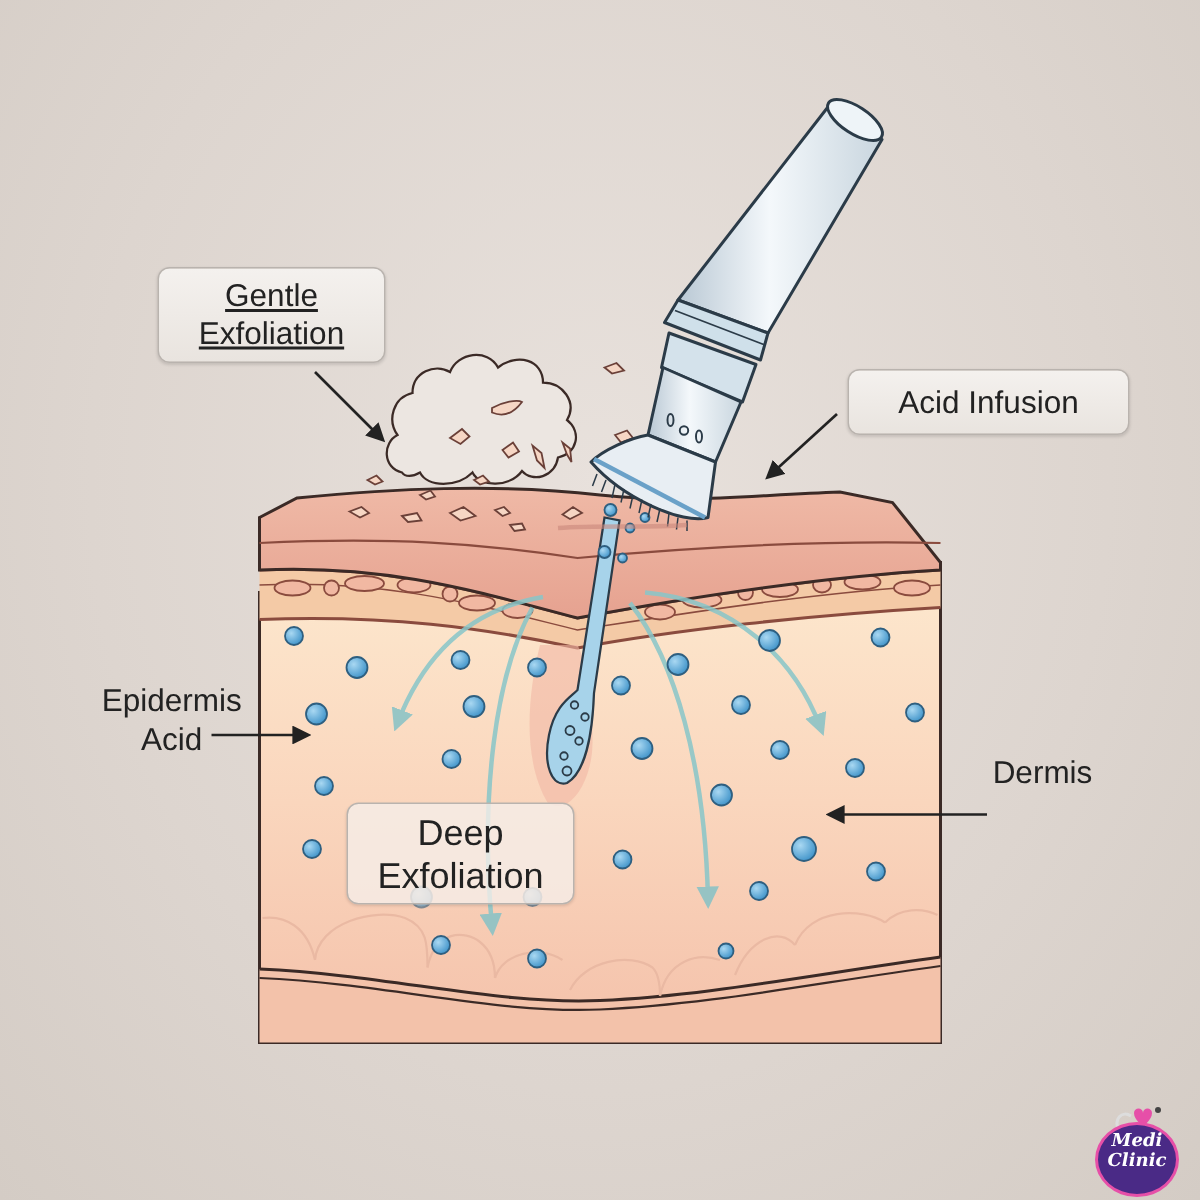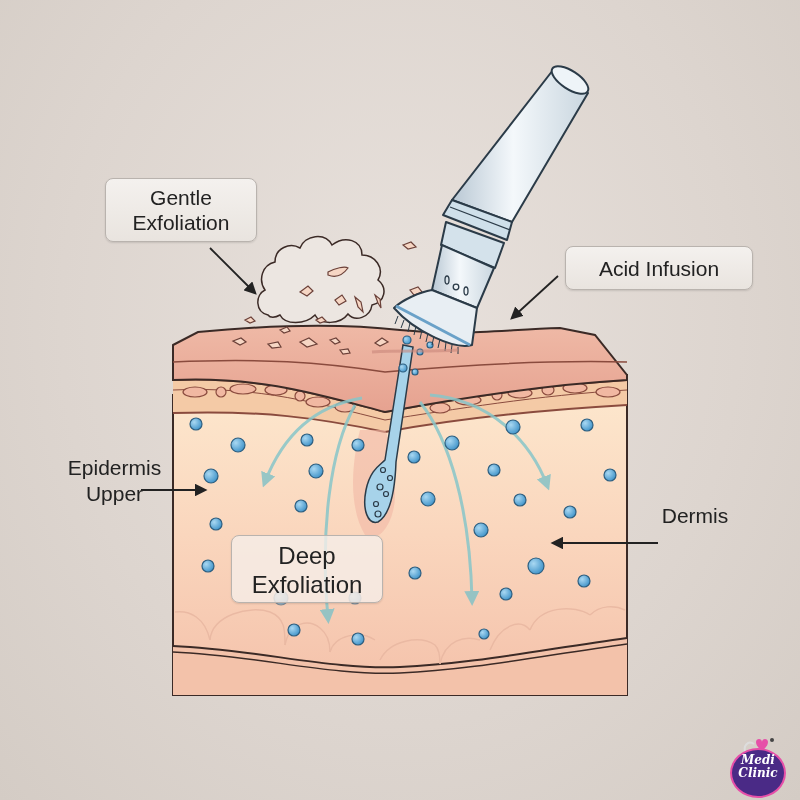--- a/index.html
+++ b/index.html
@@ -20,21 +20,21 @@
     box-shadow: 0 1px 2px rgba(0,0,0,0.12);
     line-height:1.2;
   }
   .label-free {
     position:absolute;
     color:#222;
     text-align:center;
     line-height:1.25;
   }
   .line { display:block; }
-  #lbl-gentle { left:105px; top:178px; width:152px; height:64px; font-size:21px; padding-top:6px; box-sizing:border-box; }
+  #lbl-gentle { left:105px; top:178px; width:152px; height:64px; font-size:21px; padding-top:6px; box-sizing:border-box;text-decoration:underline; }
   #lbl-serum { left:565px; top:246px; width:188px; height:44px; font-size:21px; padding-top:9px; box-sizing:border-box; }
   #lbl-epi { left:42px; top:455px; width:145px; font-size:21px; }
   #lbl-upper { left:640px; top:503px; width:110px; font-size:21px; }
   #lbl-deep { left:231px; top:535px; width:152px; height:68px; font-size:24px; padding-top:6px; box-sizing:border-box; background: rgba(245,238,232,0.8); }
   #logo { position:absolute; left:730px; top:740px; width:58px; height:58px; }
   #logo .circle {
     position:absolute; left:0; top:8px; width:56px; height:50px;
     border-radius:50%; background:#4a2a86; border:2px solid #e64fa8;
     box-sizing:border-box;
   }
@@ -251,21 +251,21 @@
   <span class="line">Gentle</span>
   <span class="line">Exfoliation</span>
 </div>
 
 <div id="lbl-serum" class="label-box">
   <span class="line">Acid Infusion</span>
 </div>
 
 <div id="lbl-epi" class="label-free">
   <span class="line">Epidermis</span>
-  <span class="line">Upper</span>
+  <span class="line">Acid</span>
 </div>
 
 <div id="lbl-upper" class="label-free">
   <span class="line">Dermis</span>
 </div>
 
 <div id="lbl-deep" class="label-box">
   <span class="line">Deep</span>
   <span class="line">Exfoliation</span>
 </div>

